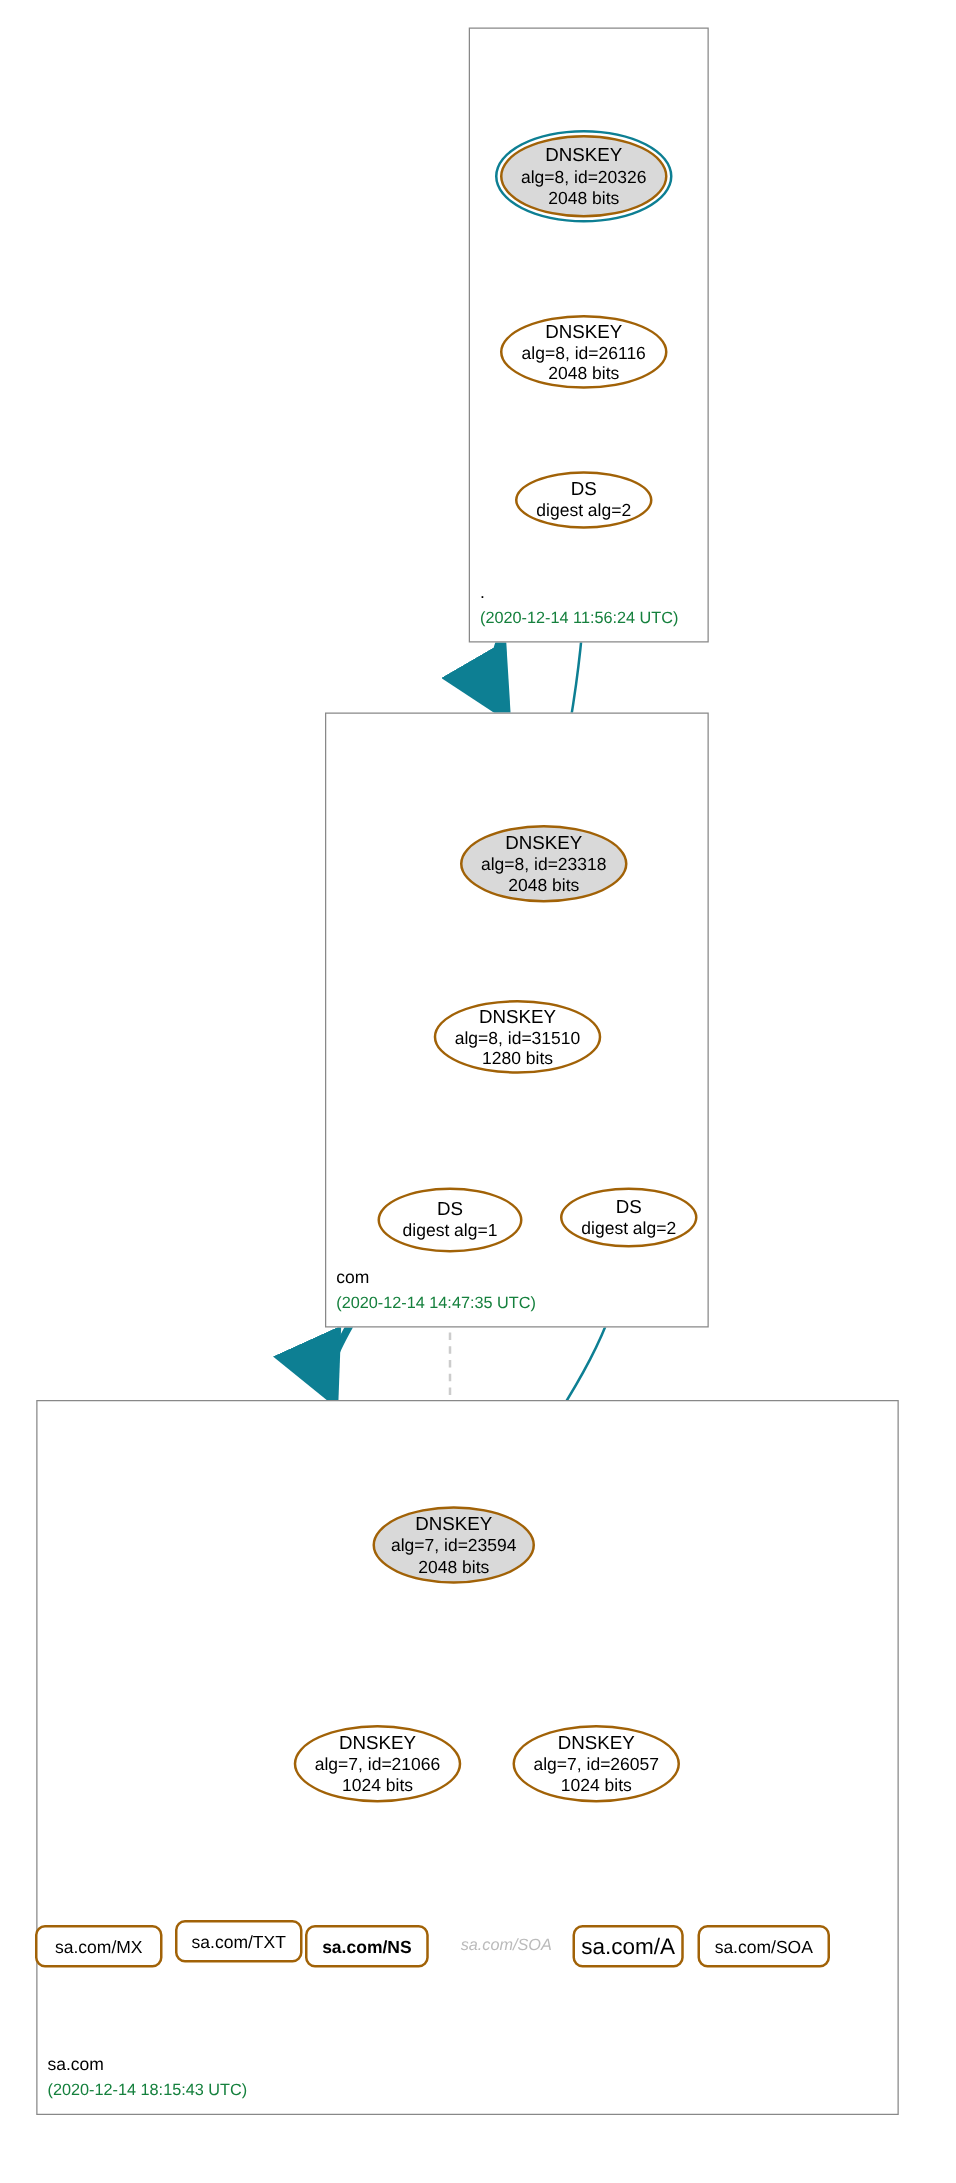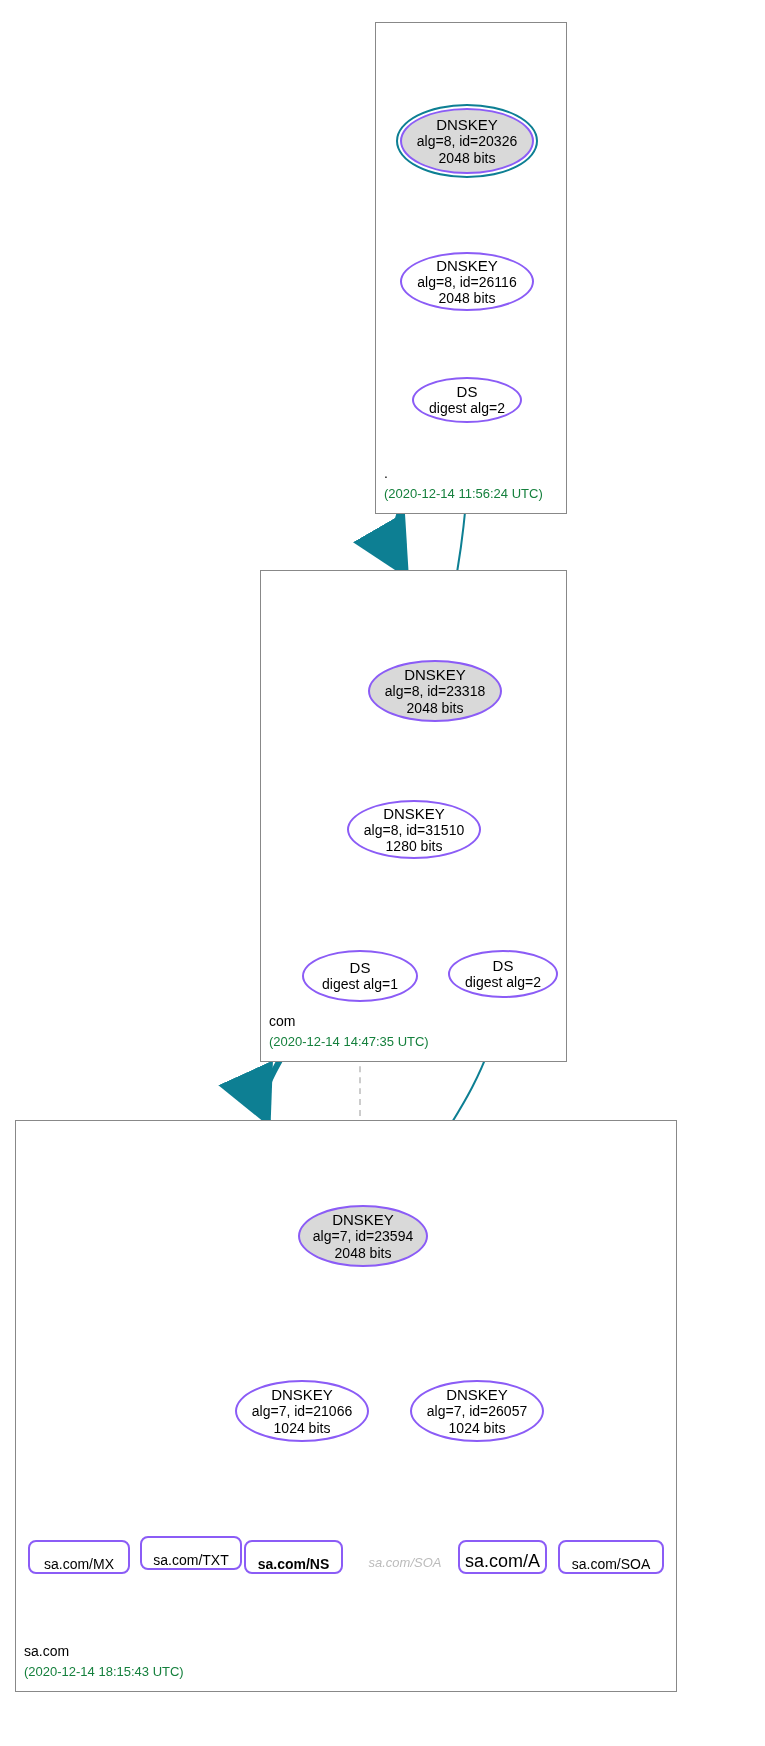--- a/index.html
+++ b/index.html
@@ -11,57 +11,56 @@
     background: white;
     position: relative;
   }
   .zone-box {
     position: absolute;
     border: 1px solid #888;
     background: white;
   }
   .box-root { left: 375px; top: 22px; width: 190px; height: 490px; }
   .box-com  { left: 260px; top: 570px; width: 305px; height: 490px; }
-  .box-sa   { left: 15px;  top: 1120px; width: 660px; height: 570px; }
+  .box-sa   { left: 29px;  top: 1120px; width: 660px; height: 570px; padding-left: 28px; }
 
   .zone-label {
     position: absolute;
     font-size: 14px;
     color: #000;
   }
   .zone-date {
     position: absolute;
     font-size: 13px;
     color: #15803d;
   }
 
   .node {
     position: absolute;
-    border: 2px solid #8b5cf6;
+    border: 2px solid #a16207;
     background: white;
     text-align: center;
     display: flex;
     flex-direction: column;
     justify-content: center;
     align-items: center;
   }
   .ellipse { border-radius: 50%; }
   .ksk {
     background: #d9d9d9;
   }
   .ksk.double::before {
     content:"";
     position:absolute;
     inset:-6px;
     border:2px solid #0d7f93;
     border-radius:50%;
   }
   .rr-box {
     border-radius: 8px;
-    justify-content: flex-end;
   }
   .rr-box.ghost {
     border: 2px solid #ccc;
     color: #bbb;
     font-style: italic;
   }
   .node-title { font-size: 15px; }
   .node-sub { font-size: 14px; line-height: 1.15; }
 
   svg.edges {

